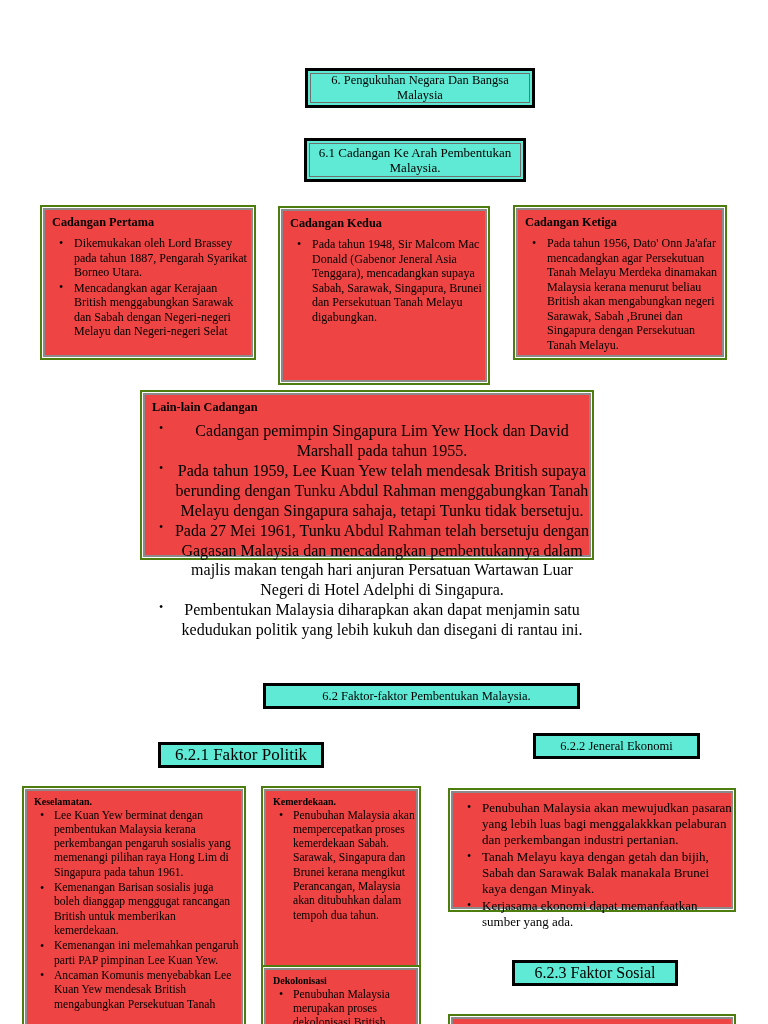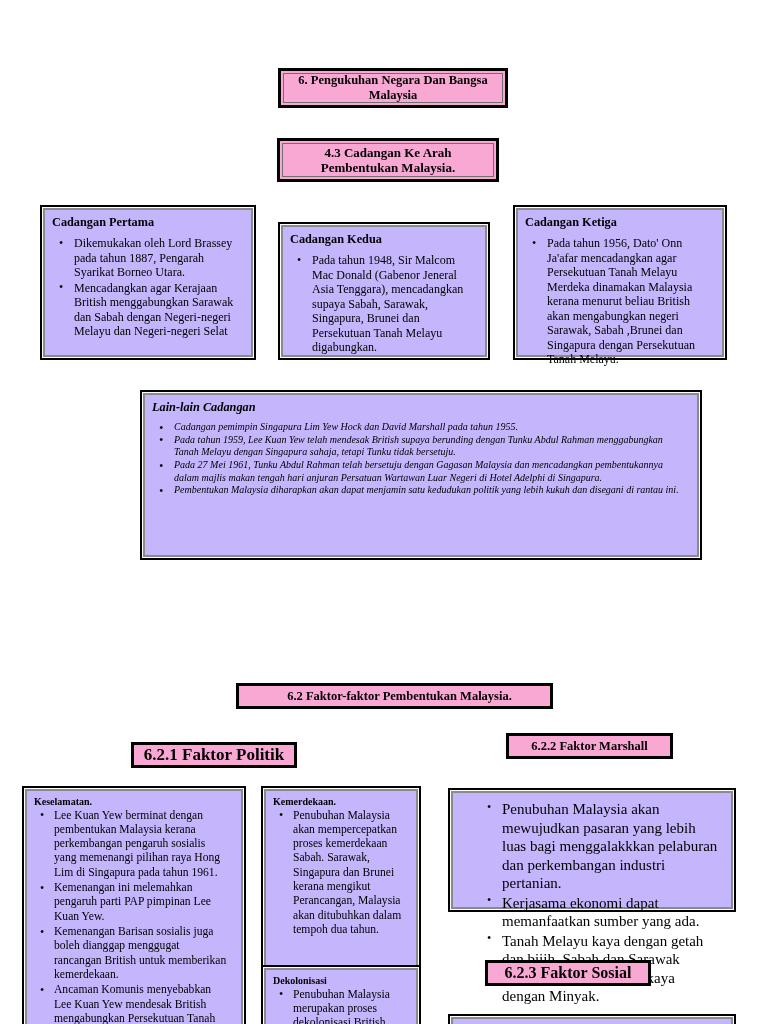--- a/index.html
+++ b/index.html
@@ -23,42 +23,43 @@
     width: 768px;
     height: 1024px;
   }
 
   
   .abs { position: absolute; box-sizing: border-box; }
 
   
   .title-box {
     border: 3px solid #000;
-    background: #f9a8d4;
+    background: #5eead4;
     display: flex;
     align-items: center;
     justify-content: center;
     text-align: center;
-    font-weight: bold;
+    font-weight: normal;
     line-height: 1.18;
     padding: 3px 6px;
+    margin-left: 27px;
   }
   .title-box .inner-rule {
     position: absolute;
     inset: 2px;
     border: 1px solid #6f6f6f;
     pointer-events: none;
   }
 
   
   .frame-box {
-    background: #c4b5fd;
-    border: 2px solid #000000;
+    background: #ef4444;
+    border: 2px solid #4d7c0f;
     box-shadow: inset 0 0 0 1px #ffffff, inset 0 0 0 3px #8a8a8a;
-    padding: 8px 16px 8px 10px;
+    padding: 8px 2px 8px 10px;
   }
 
   .box-heading {
     font-weight: bold;
     font-size: 10px;
     margin: 0 0 7px 0;
     line-height: 1.15;
   }
   .box-heading.tight { margin-bottom: 1px; }
 
@@ -85,62 +86,62 @@
 
   
   #main-title      { left: 278px; top: 68px;  width: 230px; height: 40px;  font-size: 12.5px; }
   #section-61      { left: 277px; top: 138px; width: 222px; height: 44px;  font-size: 13px; }
   #section-62      { left: 236px; top: 683px; width: 317px; height: 26px;  font-size: 12.5px; padding-left: 16px; }
   #section-621     { left: 131px; top: 742px; width: 166px; height: 26px;  font-size: 17px; text-align: right; }
   #section-622     { left: 506px; top: 733px; width: 167px; height: 26px;  font-size: 12.5px; }
   #section-623     { left: 485px; top: 960px; width: 166px; height: 26px;  font-size: 16px; }
 
   #cadangan-1      { left: 40px;  top: 205px; width: 216px; height: 155px; }
-  #cadangan-2      { left: 278px; top: 222px; width: 212px; height: 138px; }
+  #cadangan-2      { left: 278px; top: 206px; width: 212px; height: 179px; }
   #cadangan-3      { left: 513px; top: 205px; width: 214px; height: 155px; }
-  #lain-lain       { left: 140px; top: 390px; width: 562px; height: 170px; font-style: italic; }
+  #lain-lain       { left: 140px; top: 390px; width: 454px; height: 170px; }
 
   #keselamatan     { left: 22px;  top: 786px; width: 224px; height: 245px; }
   #kemerdekaan     { left: 261px; top: 786px; width: 160px; height: 203px; }
   #dekolonisasi    { left: 261px; top: 965px; width: 160px; height: 66px; }
   #ekonomi-box     { left: 448px; top: 788px; width: 288px; height: 124px; }
   #sosial-box      { left: 448px; top: 1014px; width: 288px; height: 40px; }
 
   #cadangan-1 .box-heading,
   #cadangan-2 .box-heading,
   #cadangan-3 .box-heading,
   #lain-lain  .box-heading { font-size: 12.3px; }
 
-  #lain-lain ul.bullets li { font-size: 10px; line-height: 1.235; margin-bottom: 0.5px; }
+  #lain-lain ul.bullets li { font-size: 16px; line-height: 1.235; margin-bottom: 0.5px; text-align: center; }
 
   #keselamatan ul.bullets li,
   #kemerdekaan ul.bullets li,
   #dekolonisasi ul.bullets li { font-size: 11.6px; line-height: 1.235; }
 
-  #ekonomi-box ul.bullets li { font-size: 15px; line-height: 1.235; margin-left: 20px; }
+  #ekonomi-box ul.bullets li { font-size: 13px; line-height: 1.235; }
   #ekonomi-box { padding-top: 10px; }
 
   #keselamatan ul.bullets, #kemerdekaan ul.bullets, #dekolonisasi ul.bullets { padding-left: 20px; }
   #keselamatan ul.bullets li::before,
   #kemerdekaan ul.bullets li::before,
   #dekolonisasi ul.bullets li::before { left: -14px; }
 </style>
 </head>
 <body>
 
 <div class="page">
 
   <div class="abs title-box" id="main-title">
     <span class="inner-rule"></span>
     <span>6. Pengukuhan Negara Dan Bangsa Malaysia</span>
   </div>
 
   <div class="abs title-box" id="section-61">
     <span class="inner-rule"></span>
-    <span>4.3 Cadangan Ke Arah Pembentukan Malaysia.</span>
+    <span>6.1 Cadangan Ke Arah Pembentukan Malaysia.</span>
   </div>
 
   <div class="abs frame-box" id="cadangan-1">
     <p class="box-heading">Cadangan Pertama</p>
     <ul class="bullets">
       <li>Dikemukakan oleh Lord Brassey pada tahun 1887, Pengarah Syarikat Borneo Utara.</li>
       <li>Mencadangkan agar Kerajaan British menggabungkan Sarawak dan Sabah dengan Negeri-negeri Melayu dan Negeri-negeri Selat</li>
     </ul>
   </div>
 
@@ -170,29 +171,29 @@
 
   <div class="abs title-box" id="section-62">
     <span>6.2 Faktor-faktor Pembentukan Malaysia.</span>
   </div>
 
   <div class="abs title-box" id="section-621">
     <span>6.2.1 Faktor Politik</span>
   </div>
 
   <div class="abs title-box" id="section-622">
-    <span>6.2.2 Faktor Marshall</span>
+    <span>6.2.2 Jeneral Ekonomi</span>
   </div>
 
   <div class="abs frame-box" id="keselamatan">
     <p class="box-heading tight">Keselamatan.</p>
     <ul class="bullets">
       <li>Lee Kuan Yew berminat dengan pembentukan Malaysia kerana perkembangan pengaruh sosialis yang memenangi pilihan raya Hong Lim di Singapura pada tahun 1961.</li>
+      <li>Kemenangan Barisan sosialis juga boleh dianggap menggugat rancangan British untuk memberikan kemerdekaan.</li>
       <li>Kemenangan ini melemahkan pengaruh parti PAP pimpinan Lee Kuan Yew.</li>
-      <li>Kemenangan Barisan sosialis juga boleh dianggap menggugat rancangan British untuk memberikan kemerdekaan.</li>
       <li>Ancaman Komunis menyebabkan Lee Kuan Yew mendesak British mengabungkan Persekutuan Tanah</li>
     </ul>
   </div>
 
   <div class="abs frame-box" id="kemerdekaan">
     <p class="box-heading tight">Kemerdekaan.</p>
     <ul class="bullets">
       <li>Penubuhan Malaysia akan mempercepatkan proses kemerdekaan Sabah. Sarawak, Singapura dan Brunei kerana mengikut Perancangan, Malaysia akan ditubuhkan dalam tempoh dua tahun.</li>
     </ul>
   </div>
@@ -201,22 +202,22 @@
     <p class="box-heading tight">Dekolonisasi</p>
     <ul class="bullets">
       <li>Penubuhan Malaysia merupakan proses dekolonisasi British.</li>
 
     </ul>
   </div>
 
   <div class="abs frame-box" id="ekonomi-box">
     <ul class="bullets">
       <li>Penubuhan Malaysia akan mewujudkan pasaran yang lebih luas bagi menggalakkkan pelaburan dan perkembangan industri pertanian.</li>
+      <li>Tanah Melayu kaya dengan getah dan bijih, Sabah dan Sarawak Balak manakala Brunei kaya dengan Minyak.</li>
       <li>Kerjasama ekonomi dapat memanfaatkan sumber yang ada.</li>
-      <li>Tanah Melayu kaya dengan getah dan bijih, Sabah dan Sarawak Balak manakala Brunei kaya dengan Minyak.</li>
     </ul>
   </div>
 
   <div class="abs title-box" id="section-623">
     <span>6.2.3 Faktor Sosial</span>
   </div>
 
   <div class="abs frame-box" id="sosial-box"></div>
 
 </div>

